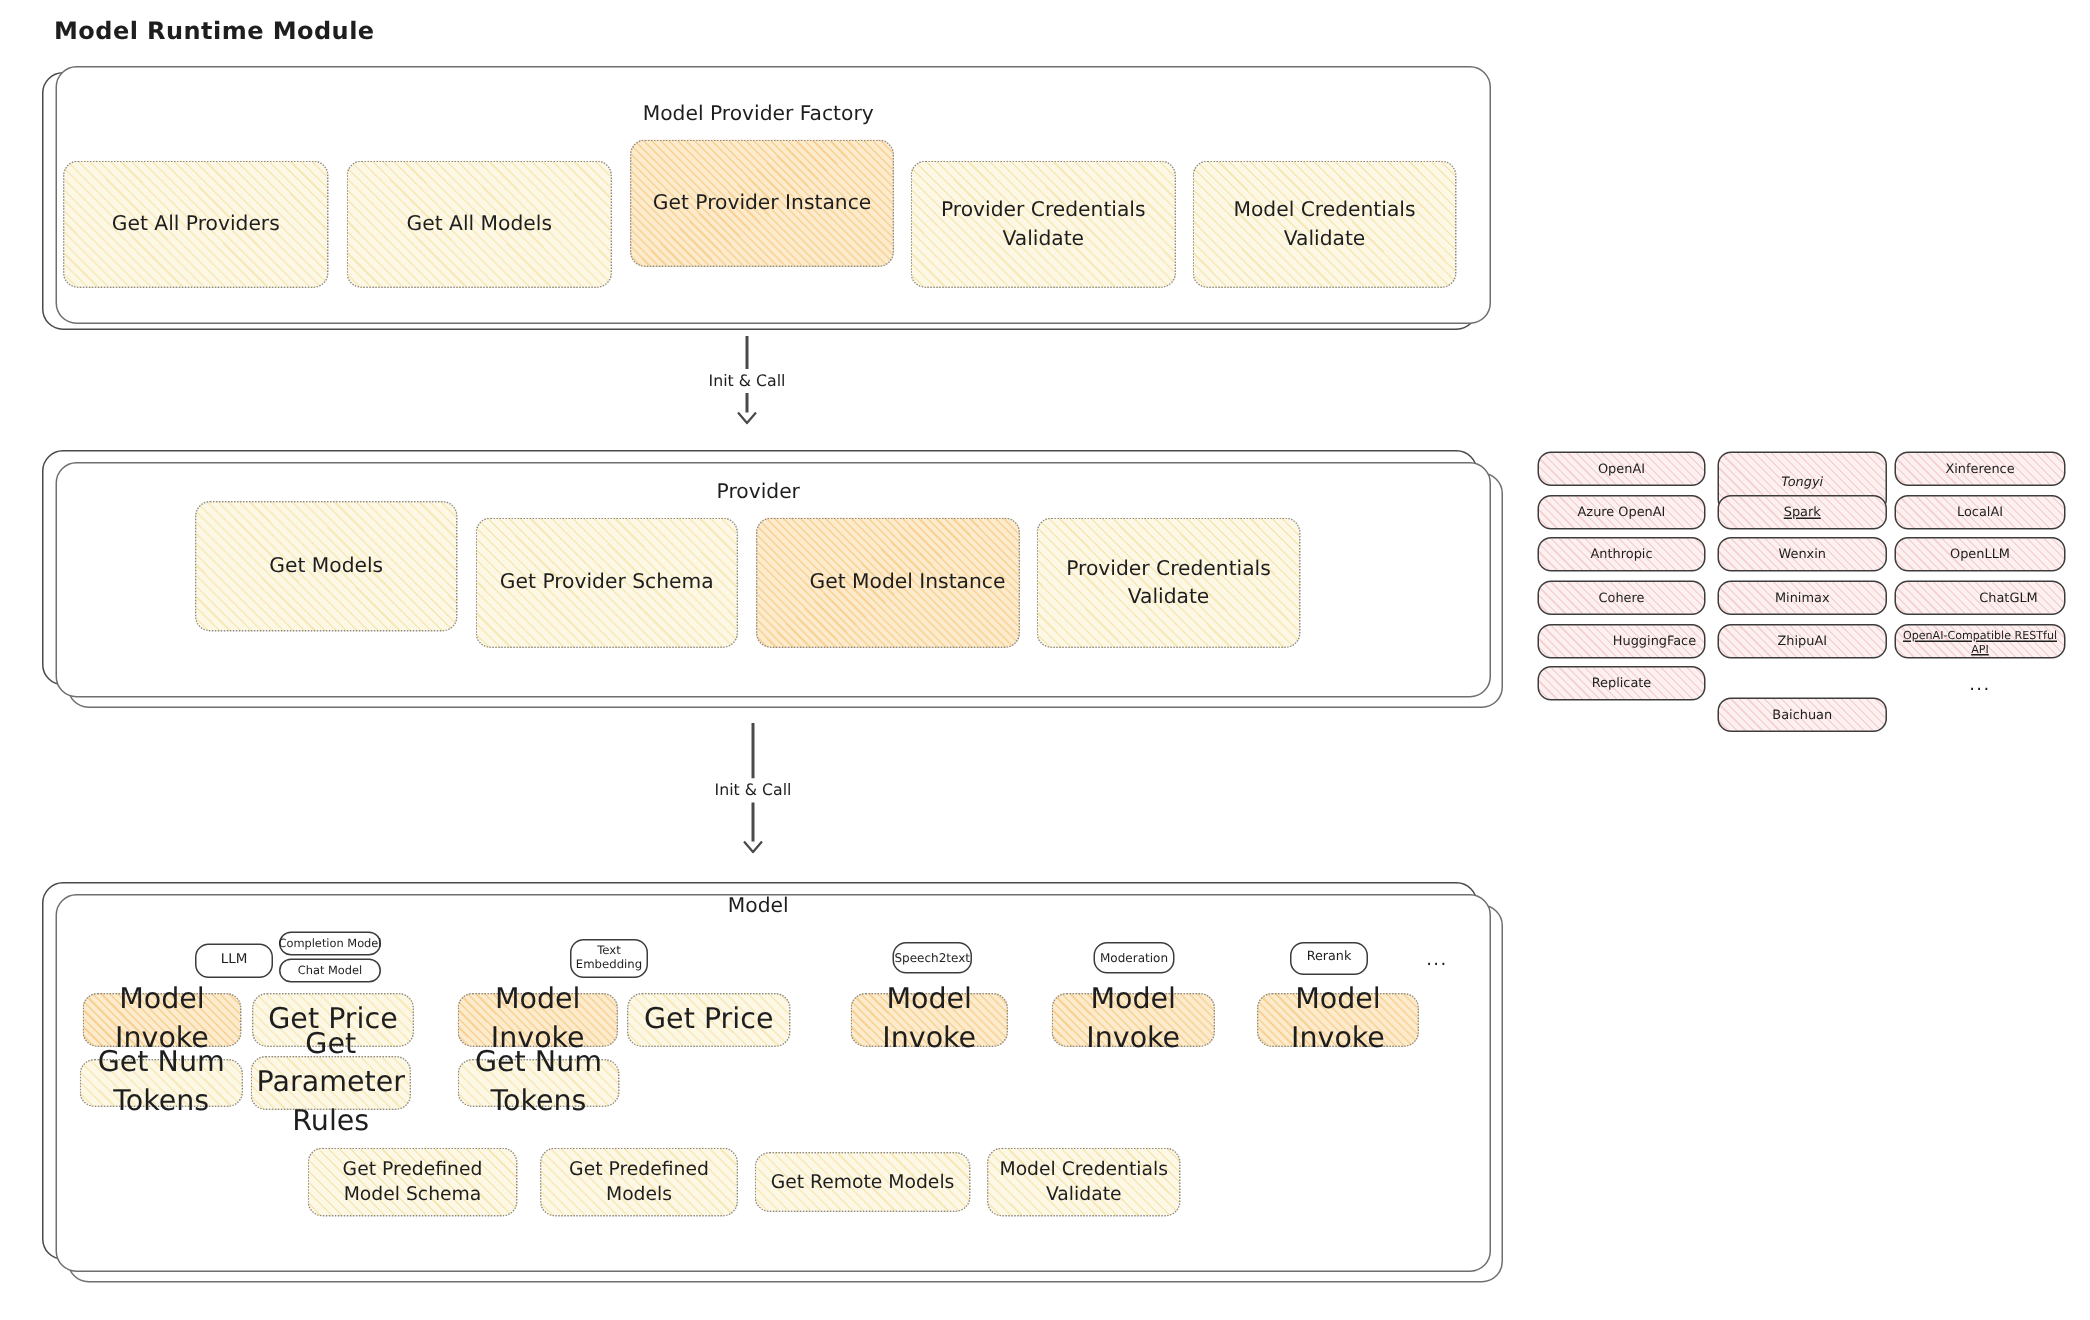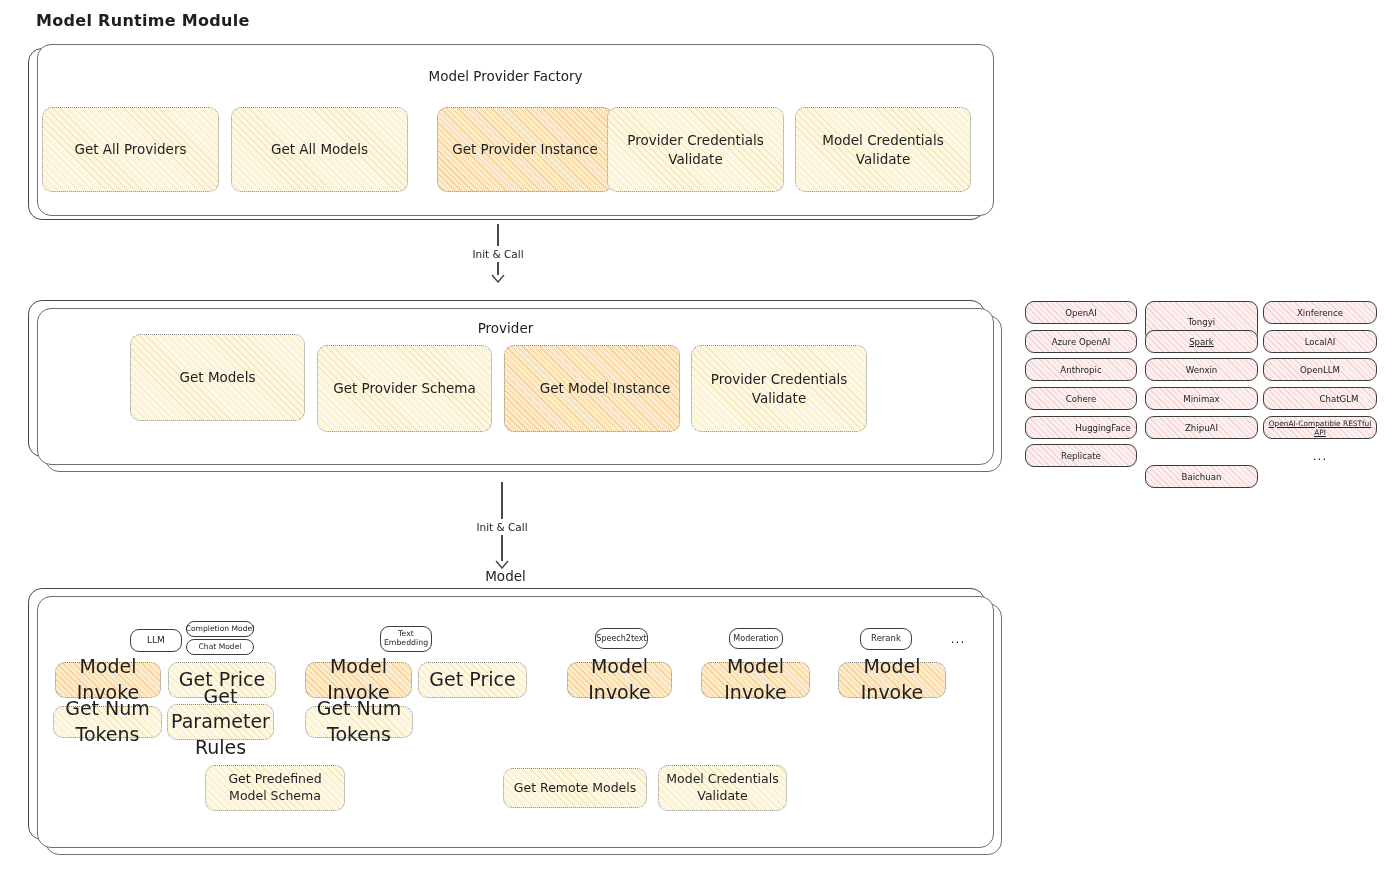--- a/index.html
+++ b/index.html
@@ -66,21 +66,21 @@
 
 <div class="canvas">
 
   <div class="abs page-title" style="left:36px;top:11px;">Model Runtime Module</div>
 
   <div class="panel stack-up" style="left:28px;top:48px;width:955px;height:170px;"></div>
   <div class="abs panel-title" style="left:28px;top:68px;width:955px;">Model Provider Factory</div>
 
   <div class="abs node dotted cream big-node" style="left:42px;top:107px;width:177px;height:85px;">Get All Providers</div>
   <div class="abs node dotted cream big-node" style="left:231px;top:107px;width:177px;height:85px;">Get All Models</div>
-  <div class="abs node dotted orange big-node" style="left:420px;top:107px;width:176px;height:85px;margin-left:17px;">Get Provider Instance</div>
+  <div class="abs node dotted orange big-node" style="left:420px;top:93px;width:176px;height:85px;">Get Provider Instance</div>
   <div class="abs node dotted cream big-node" style="left:607px;top:107px;width:177px;height:85px;">Provider Credentials Validate</div>
   <div class="abs node dotted cream big-node" style="left:795px;top:107px;width:176px;height:85px;">Model Credentials Validate</div>
 
   <div class="arrow" style="left:458px;top:224px;width:80px;height:72px;">
     <div class="seg" style="height:22px;"></div>
     <div class="lbl">Init &amp; Call</div>
     <div class="seg" style="height:13px;"></div>
     <svg width="14" height="9" viewBox="0 0 14 9">
       <path d="M1,1 L7,8 L13,1" fill="none" stroke="#4a4a4a" stroke-width="1.5"></path>
     </svg>
@@ -90,21 +90,21 @@
   <div class="abs panel-title" style="left:28px;top:320px;width:955px;">Provider</div>
 
   <div class="abs node dotted cream big-node" style="left:130px;top:334px;width:175px;height:87px;">Get Models</div>
   <div class="abs node dotted cream big-node" style="left:317px;top:345px;width:175px;height:87px;">Get Provider Schema</div>
   <div class="abs node dotted orange big-node" style="left:504px;top:345px;width:176px;height:87px;padding-left:32px;">Get Model Instance</div>
   <div class="abs node dotted cream big-node" style="left:691px;top:345px;width:176px;height:87px;">Provider Credentials Validate</div>
 
   <div>
 
     <div class="abs pill pink" style="left:1025px;top:301px;width:112px;height:23px;">OpenAI</div>
-    <div class="abs pill pink" style="left:1145px;top:301px;width:113px;height:41px;">Tongyi</div>
+    <div class="abs pill pink" style="left:1145px;top:301px;width:113px;height:41px;font-style:italic;">Tongyi</div>
     <div class="abs pill pink" style="left:1263px;top:301px;width:114px;height:23px;">Xinference</div>
 
     <div class="abs pill pink" style="left:1025px;top:330px;width:112px;height:23px;">Azure OpenAI</div>
     <div class="abs pill pink" style="left:1145px;top:330px;width:113px;height:23px;text-decoration:underline;">Spark</div>
     <div class="abs pill pink" style="left:1263px;top:330px;width:114px;height:23px;">LocalAI</div>
 
     <div class="abs pill pink" style="left:1025px;top:358px;width:112px;height:23px;">Anthropic</div>
     <div class="abs pill pink" style="left:1145px;top:358px;width:113px;height:23px;">Wenxin</div>
     <div class="abs pill pink" style="left:1263px;top:358px;width:114px;height:23px;">OpenLLM</div>
 
@@ -124,21 +124,21 @@
   <div class="arrow" style="left:462px;top:482px;width:80px;height:98px;">
     <div class="seg" style="height:37px;"></div>
     <div class="lbl">Init &amp; Call</div>
     <div class="seg" style="height:26px;"></div>
     <svg width="14" height="9" viewBox="0 0 14 9">
       <path d="M1,1 L7,8 L13,1" fill="none" stroke="#4a4a4a" stroke-width="1.5"></path>
     </svg>
   </div>
 
   <div class="panel stack-down" style="left:28px;top:588px;width:955px;height:250px;"></div>
-  <div class="abs panel-title" style="left:28px;top:568px;width:955px;">Model</div>
+  <div class="abs panel-title" style="left:28px;top:596px;width:955px;">Model</div>
 
   <div class="abs tab blue" style="left:130px;top:629px;width:52px;height:23px;font-size:9px;">LLM</div>
   <div class="abs tab tiny" style="left:186px;top:621px;width:68px;height:16px;">Completion Model</div>
   <div class="abs tab tiny" style="left:186px;top:639px;width:68px;height:16px;">Chat Model</div>
   <div class="abs tab blue" style="left:380px;top:626px;width:52px;height:26px;font-size:7.8px;">Text Embedding</div>
   <div class="abs tab blue" style="left:595px;top:628px;width:53px;height:21px;font-size:8px;">Speech2text</div>
   <div class="abs tab blue" style="left:729px;top:628px;width:54px;height:21px;font-size:8px;">Moderation</div>
   <div class="abs tab blue" style="left:860px;top:628px;width:52px;height:22px;font-size:8.5px;">Rerank</div>
   <div class="abs plain-ellipsis" style="left:945px;top:628px;width:26px;height:22px;">...</div>
 
@@ -148,16 +148,17 @@
   <div class="abs node dotted cream mid-node" style="left:418px;top:662px;width:109px;height:36px;">Get Price</div>
   <div class="abs node dotted orange mid-node" style="left:567px;top:662px;width:105px;height:36px;">Model Invoke</div>
   <div class="abs node dotted orange mid-node" style="left:701px;top:662px;width:109px;height:36px;">Model Invoke</div>
   <div class="abs node dotted orange mid-node" style="left:838px;top:662px;width:108px;height:36px;">Model Invoke</div>
 
   <div class="abs node dotted cream mid-node" style="left:53px;top:706px;width:109px;height:32px;">Get Num Tokens</div>
   <div class="abs node dotted cream mid-node" style="left:167px;top:704px;width:107px;height:36px;">Get Parameter Rules</div>
   <div class="abs node dotted cream mid-node" style="left:305px;top:706px;width:108px;height:32px;">Get Num Tokens</div>
 
   <div class="abs node dotted cream sml-node" style="left:205px;top:765px;width:140px;height:46px;">Get Predefined Model Schema</div>
+  <div class="abs node dotted cream sml-node" style="left:360px;top:765px;width:132px;height:46px;">Get Predefined Models</div>
   <div class="abs node dotted cream sml-node" style="left:503px;top:768px;width:144px;height:40px;">Get Remote Models</div>
   <div class="abs node dotted cream sml-node" style="left:658px;top:765px;width:129px;height:46px;">Model Credentials Validate</div>
 
 </div>
 
 </body></html>

